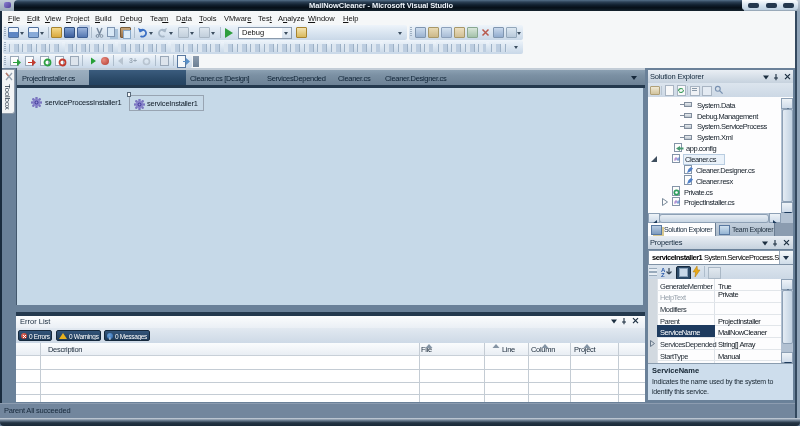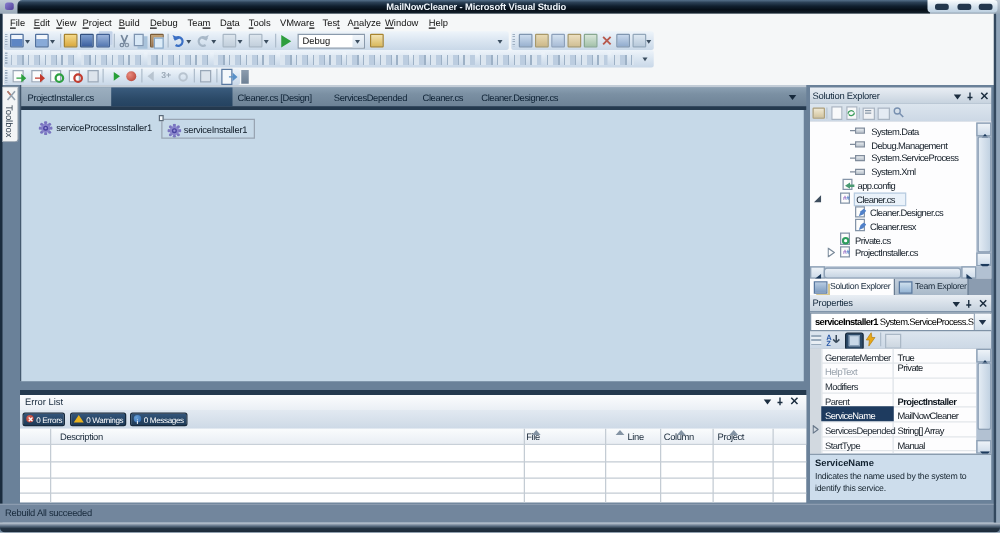--- a/index.html
+++ b/index.html
@@ -401,21 +401,21 @@
 <div class="a" style="left:657px;top:325.3px;width:124px;height:1px;background:#e2e6ea"></div>
 <div class="a" style="left:657px;top:337px;width:124px;height:1px;background:#e2e6ea"></div>
 <div class="a" style="left:657px;top:348.7px;width:124px;height:1px;background:#e2e6ea"></div>
 <div class="a" style="left:657px;top:360.4px;width:124px;height:1px;background:#e2e6ea"></div>
 <div class="a pn" style="left:660px;top:281.5px">GenerateMember</div>
         <div class="a pv" style="left:718px;top:281.5px">True</div>
 <div class="a pn" style="left:660px;top:293.2px;color:#98a2ac">HelpText</div>
 <div class="a pn" style="left:660px;top:304.9px">Modifiers</div>
         <div class="a pv" style="left:718px;top:290px">Private</div>
 <div class="a pn" style="left:660px;top:316.6px">Parent</div>
-        <div class="a pv" style="left:718px;top:316.6px;font-weight:bold">ProjectInstaller</div>
+        <div class="a pv" style="left:718px;top:316.6px;font-weight:normal">ProjectInstaller</div>
 <div class="a" style="left:657px;top:325.3px;width:58px;height:11.7px;background:#1e3b5f"></div>
 <div class="a pn" style="left:660px;top:328.3px;color:#fff">ServiceName</div>
         <div class="a pv" style="left:718px;top:328.3px;font-weight:normal">MailNowCleaner</div>
 <svg class="a" style="left:649.5px;top:340px" width="5" height="7">
           <path d="M0.5 0.5v6l4-3z" fill="none" stroke="#68788a"></path>
         </svg>
 <div class="a pn" style="left:660px;top:340px">ServicesDepended</div>
         <div class="a pv" style="left:718px;top:340px">String[] Array</div>
 <div class="a pn" style="left:660px;top:351.7px">StartType</div>
         <div class="a pv" style="left:718px;top:351.7px">Manual</div>
@@ -428,17 +428,17 @@
             <path d="M4 5l4-5H0z" fill="#1c3a5c"></path>
           </svg></div>
 </div>
 <div class="a" style="left:648px;top:363px;width:145px;height:37px;background:#cdddec;border-top:1px solid #8a9cae;box-sizing:border-box"></div>
 <div class="a tx" style="left:652px;top:367px;font-size:7.5px;font-weight:bold;color:#10202e">ServiceName</div>
 <div class="a tx" style="left:652px;top:378px;font-size:7px;letter-spacing:-0.2px;color:#16242f">Indicates the name used by the system to</div>
 <div class="a tx" style="left:652px;top:388px;font-size:7px;letter-spacing:-0.2px;color:#16242f">identify this service.</div>
 </div>
 
 <div class="a" style="left:0;top:403px;width:800px;height:15px;background:#72869d;border-top:1px solid #8c9cb0;box-sizing:border-box"></div>
-<div class="a tx" style="left:4px;top:407px;font-size:7.5px;letter-spacing:-0.2px;color:#16283a">Rebuild All succeeded</div>
+<div class="a tx" style="left:4px;top:407px;font-size:7.5px;letter-spacing:-0.2px;color:#16283a">Parent All succeeded</div>
 <div class="a" style="left:0;top:418px;width:800px;height:8px;border-radius:0 0 4px 4px;background:linear-gradient(#cdd6e0 0%,#8c9aab 20%,#5d7084 35%,#243444 60%,#1a2938 100%)"></div>
 
 <div class="a" style="left:795px;top:11px;width:2px;height:407px;background:#33485e"></div>
 <div class="a" style="left:797px;top:11px;width:3px;height:407px;background:#90a4b8"></div>
 </div>
 </body></html>

